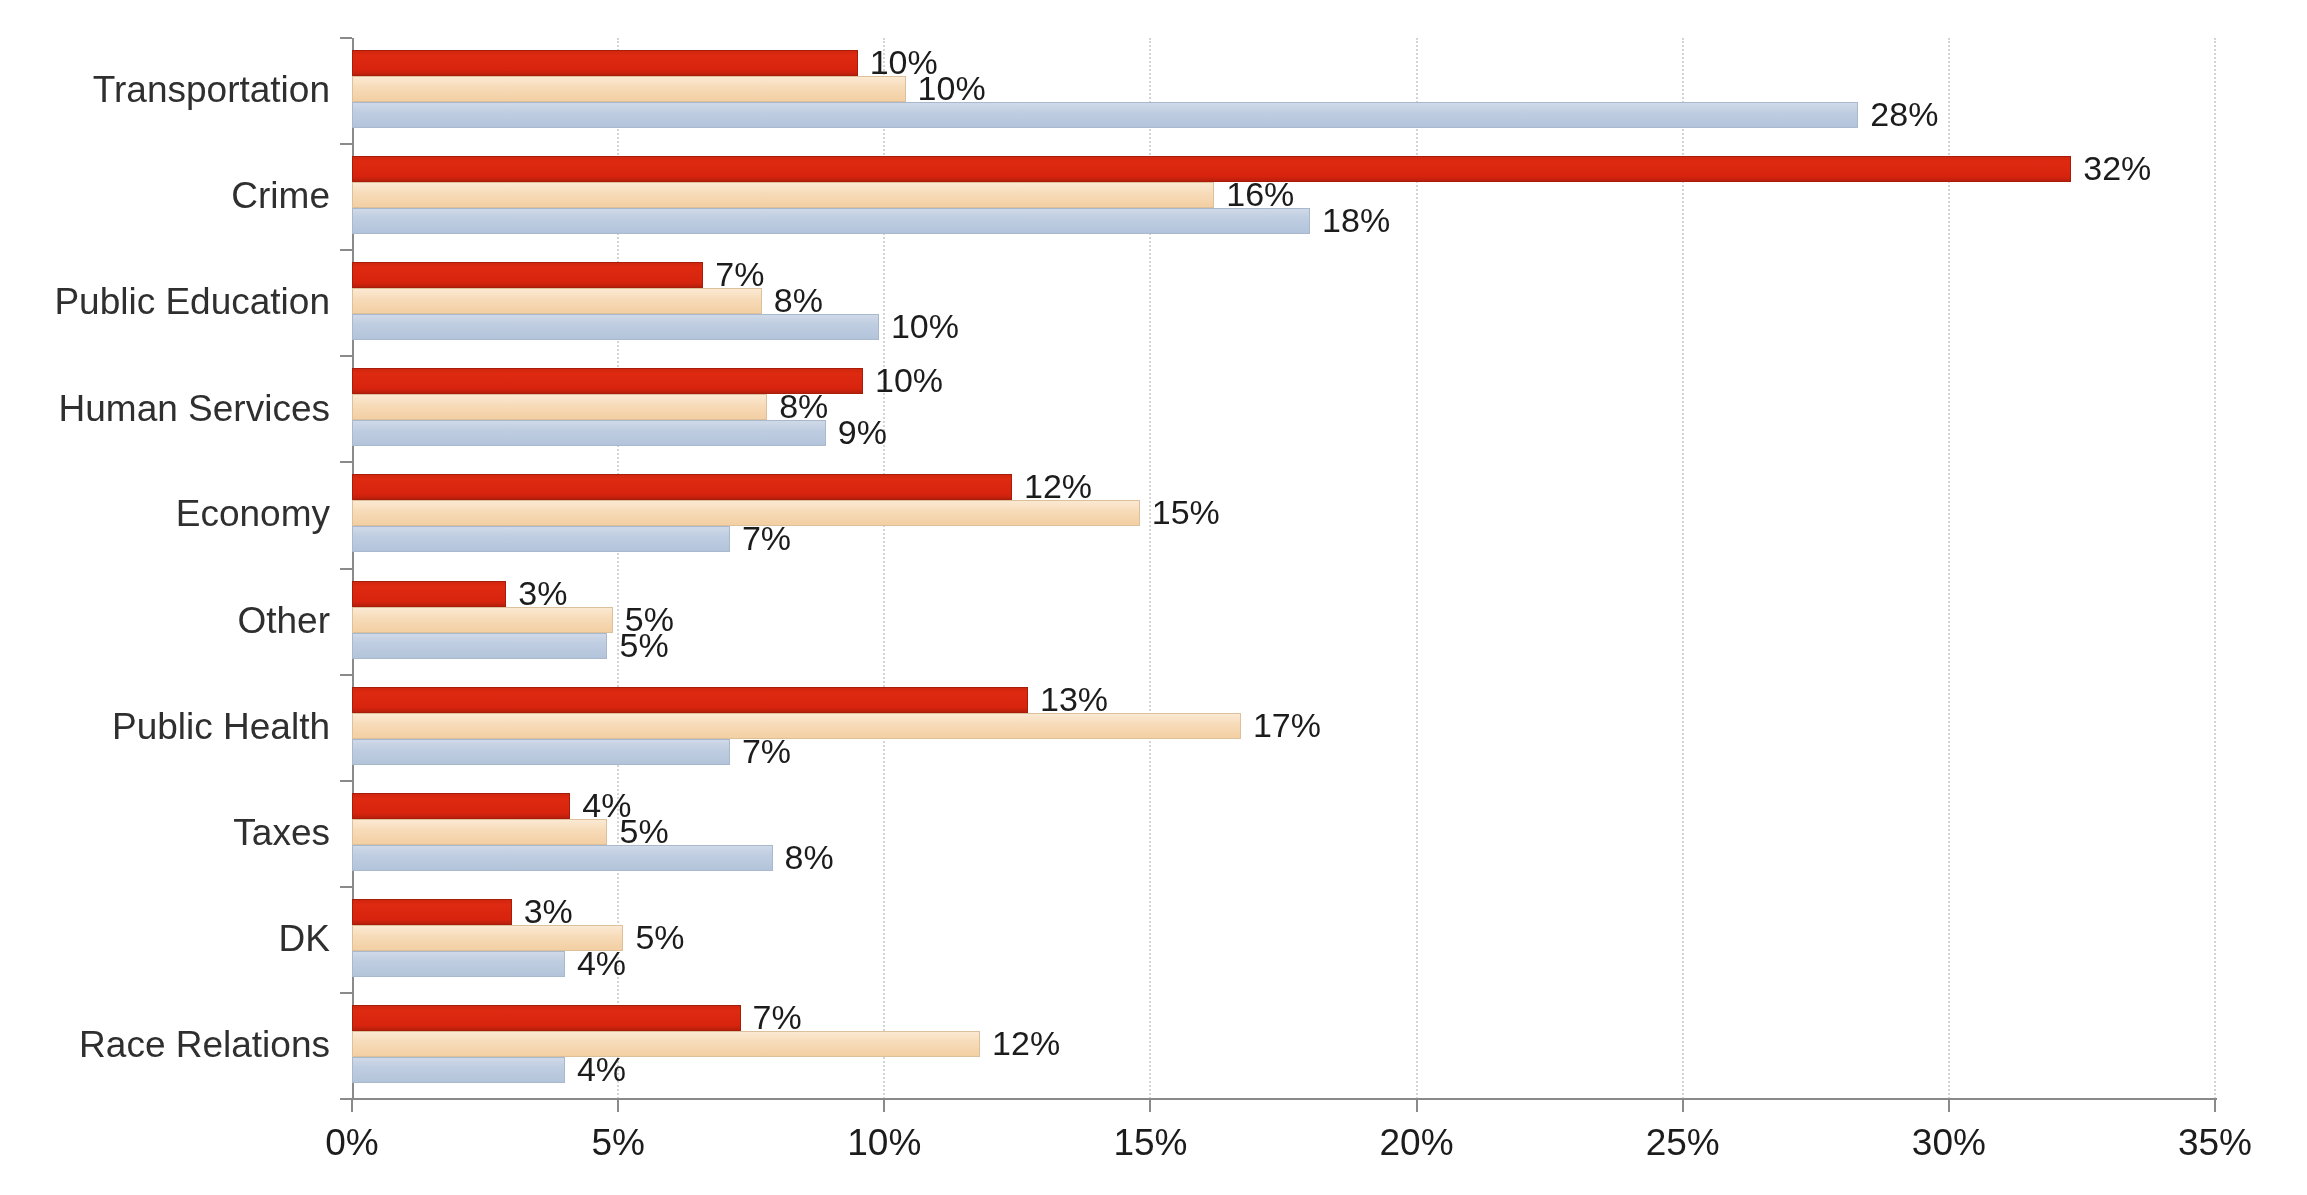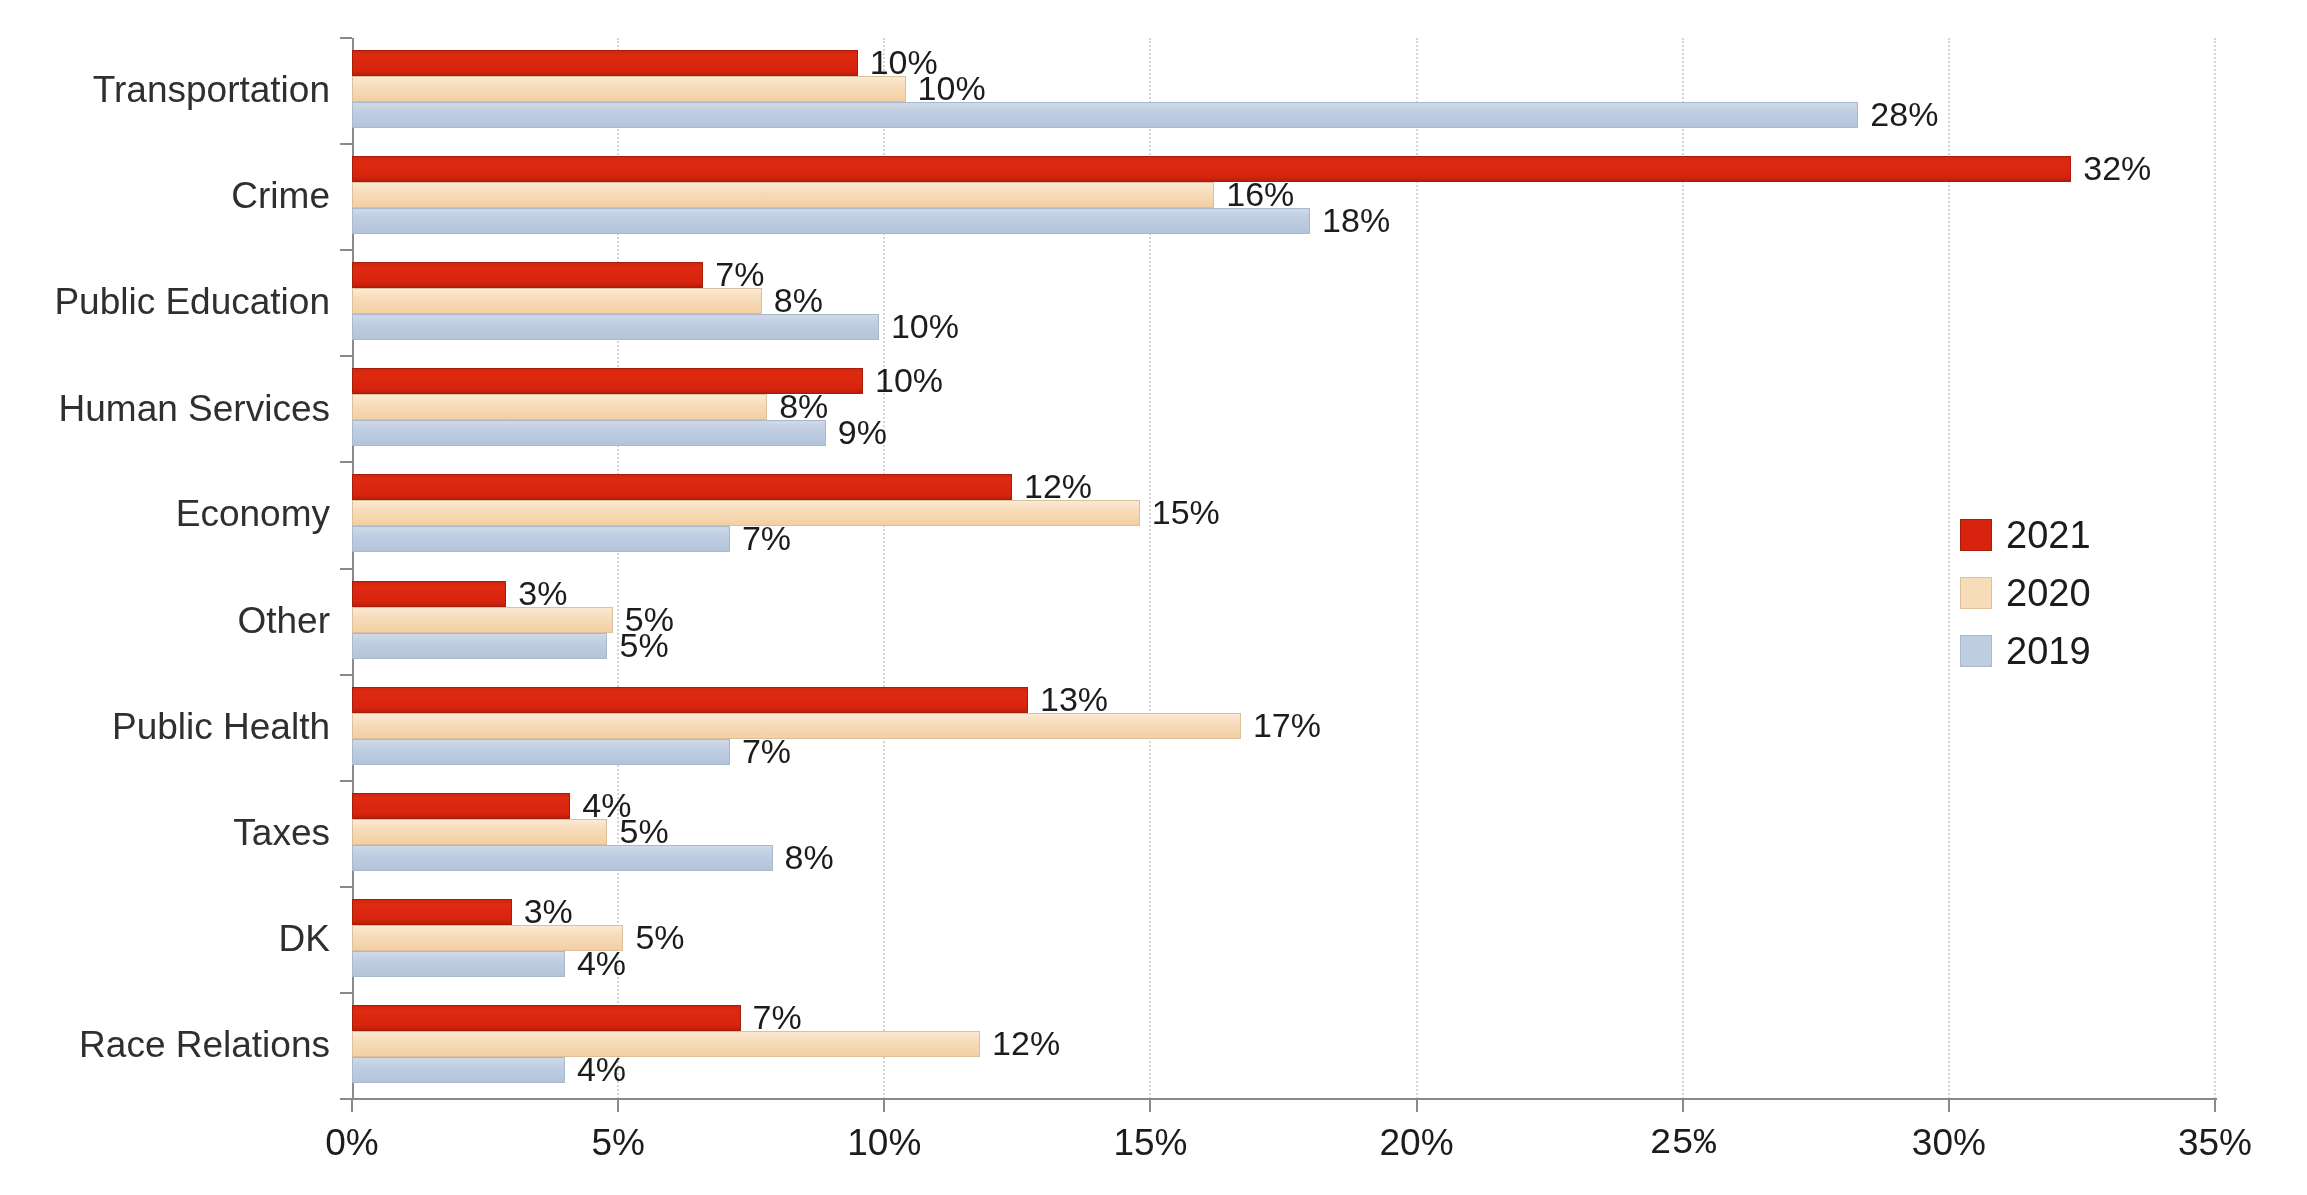--- a/index.html
+++ b/index.html
@@ -194,33 +194,19 @@
       <div class="dlabel" style="left: 992.097px; top: 1025.95px;">12%</div>
       <div class="bar y2019" style="left: 352px; top: 1056.95px; width: 212.914px;"></div>
       <div class="dlabel" style="left: 576.914px; top: 1051.95px;">4%</div>
     </div>
   <div id="xlabels">
       <div class="xlab" style="left: 352px;">0%</div>
       <div class="xlab" style="left: 618.143px;">5%</div>
       <div class="xlab" style="left: 884.286px;">10%</div>
       <div class="xlab" style="left: 1150.43px;">15%</div>
       <div class="xlab" style="left: 1416.57px;">20%</div>
-      <div class="xlab" style="left: 1682.71px; font-family: Liberation Mono, monospace;">25%</div>
+      <div class="xlab" style="left: 1682.71px;">25%</div>
       <div class="xlab" style="left: 1948.86px;">30%</div>
       <div class="xlab" style="left: 2215px;">35%</div>
     </div>
 
-  <div class="legend" id="legend">
-      <div class="legend-row">
-        <span class="legend-swatch s2021"></span>
-        <span class="legend-text">2021</span>
-      </div>
-      <div class="legend-row">
-        <span class="legend-swatch s2020"></span>
-        <span class="legend-text">2020</span>
-      </div>
-      <div class="legend-row">
-        <span class="legend-swatch s2019"></span>
-        <span class="legend-text">2019</span>
-      </div>
-    </div>
 
 </div>
 
 </body></html>

